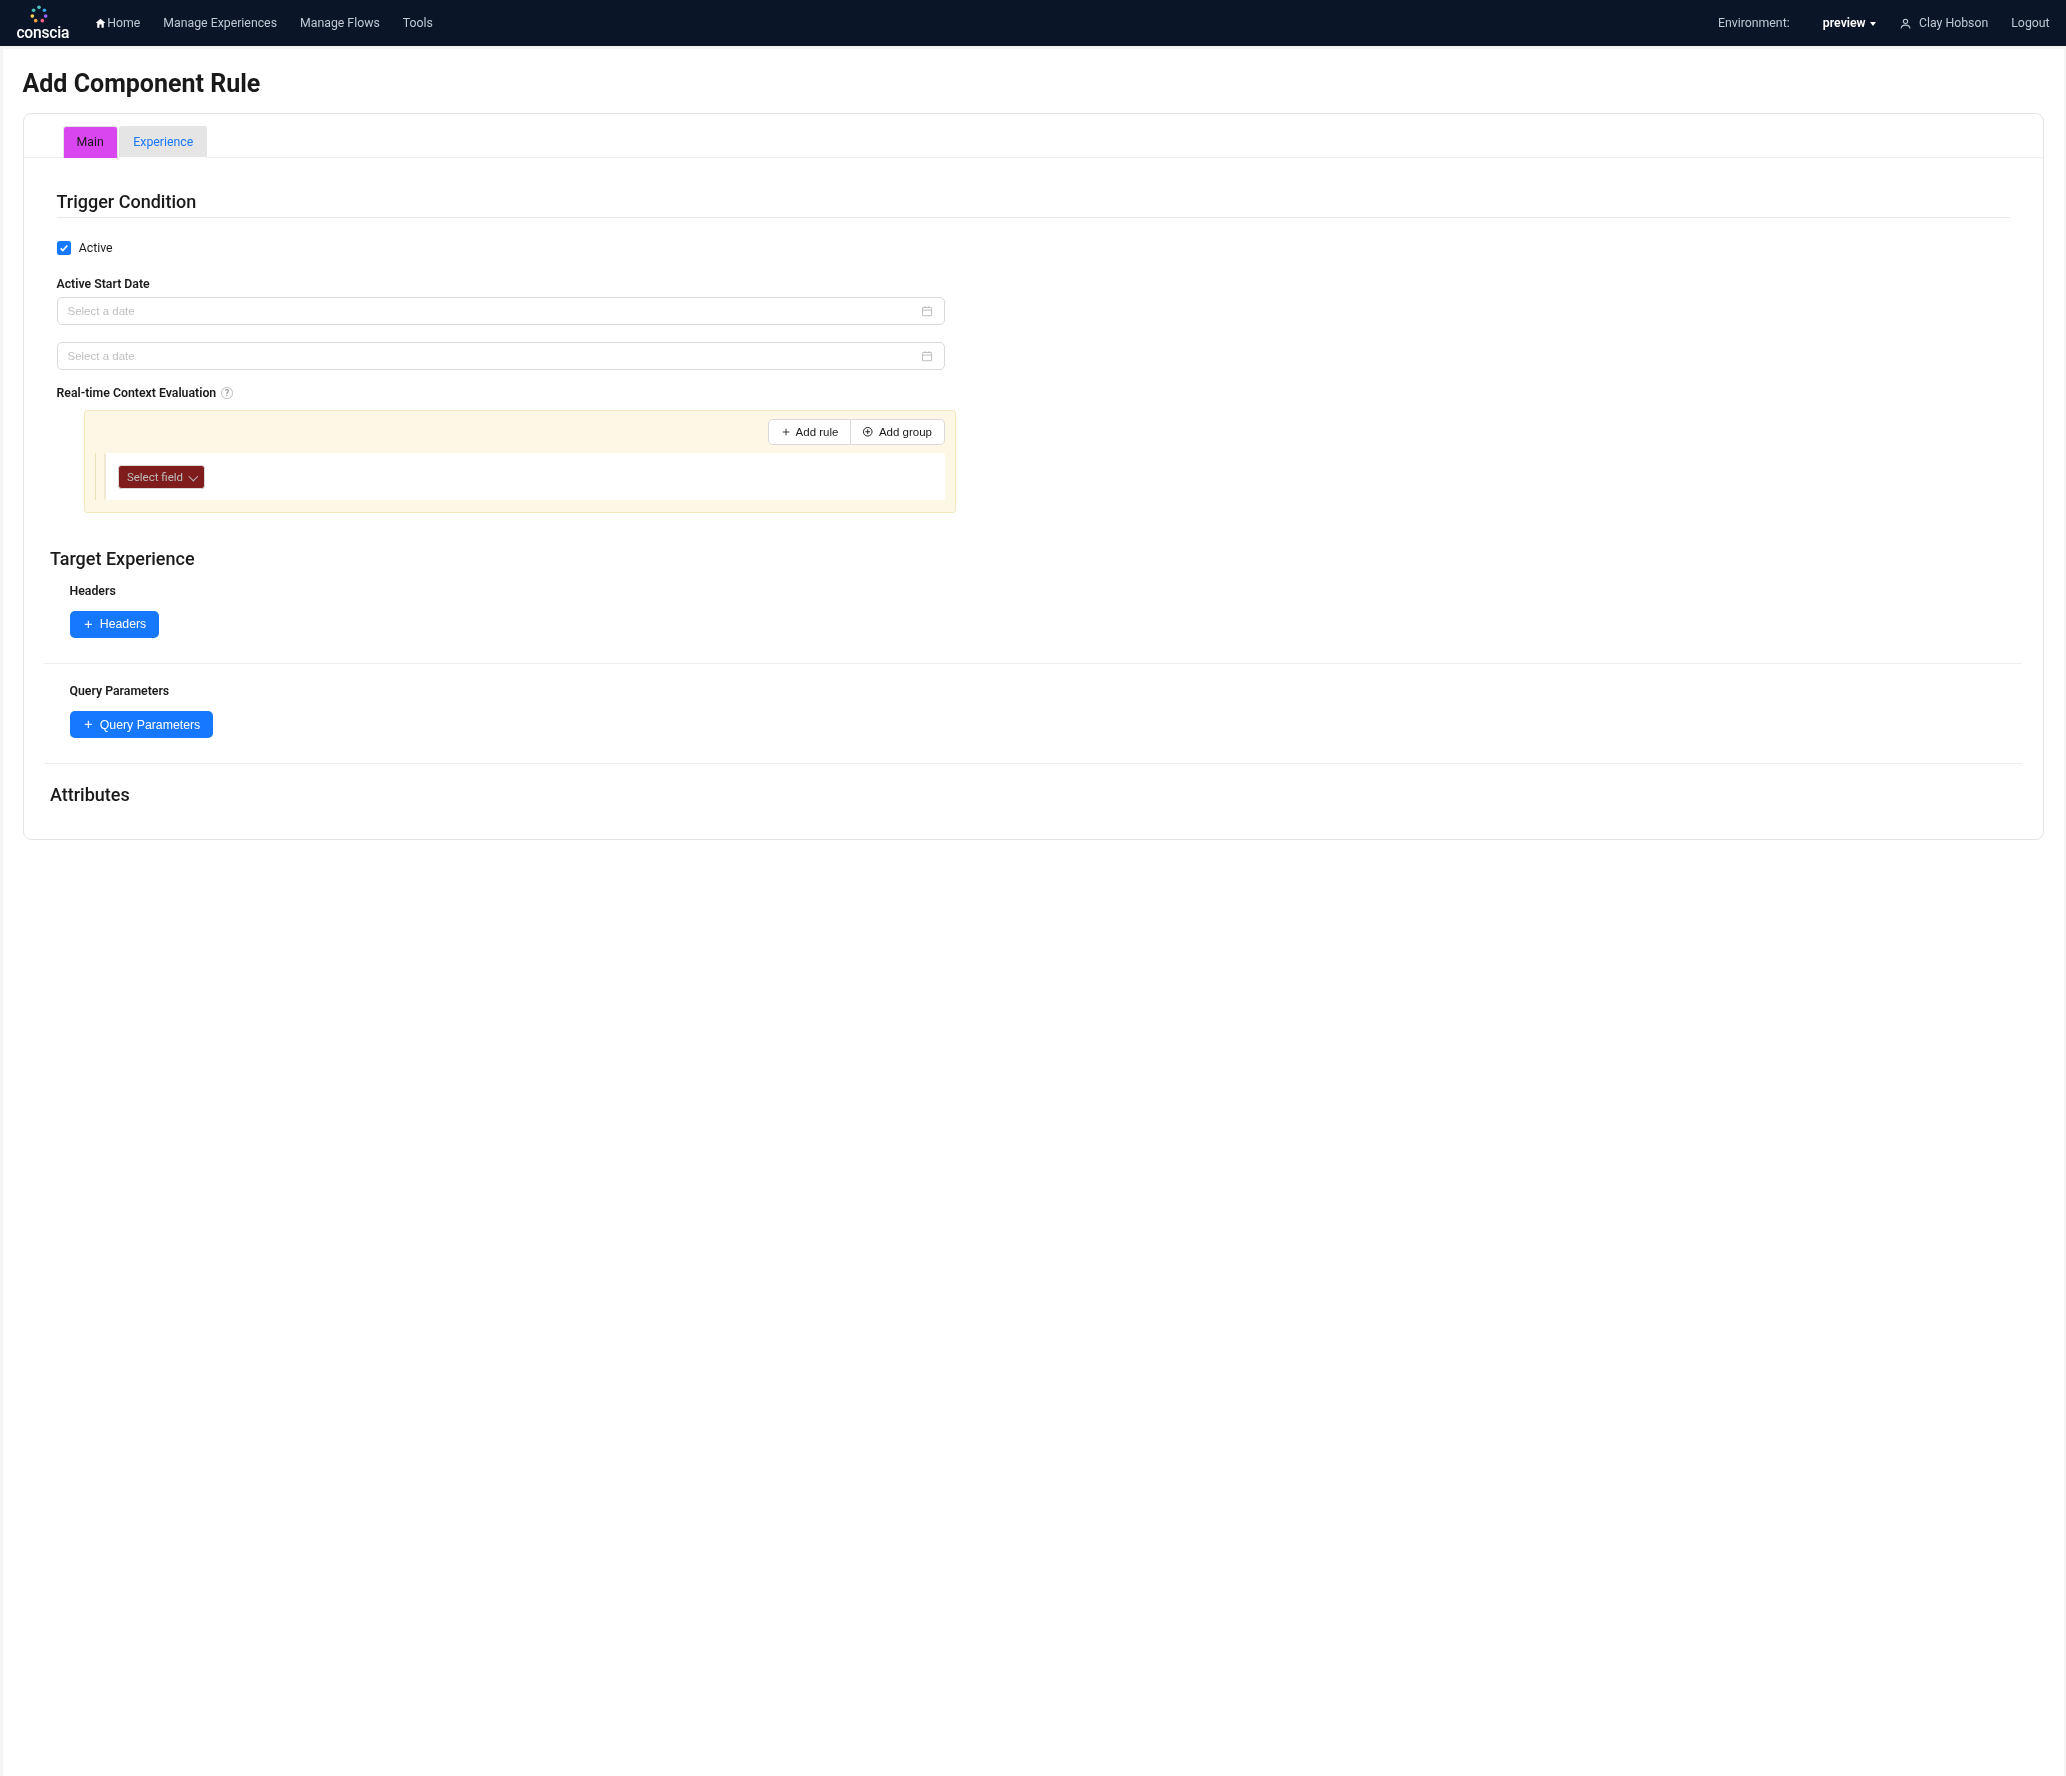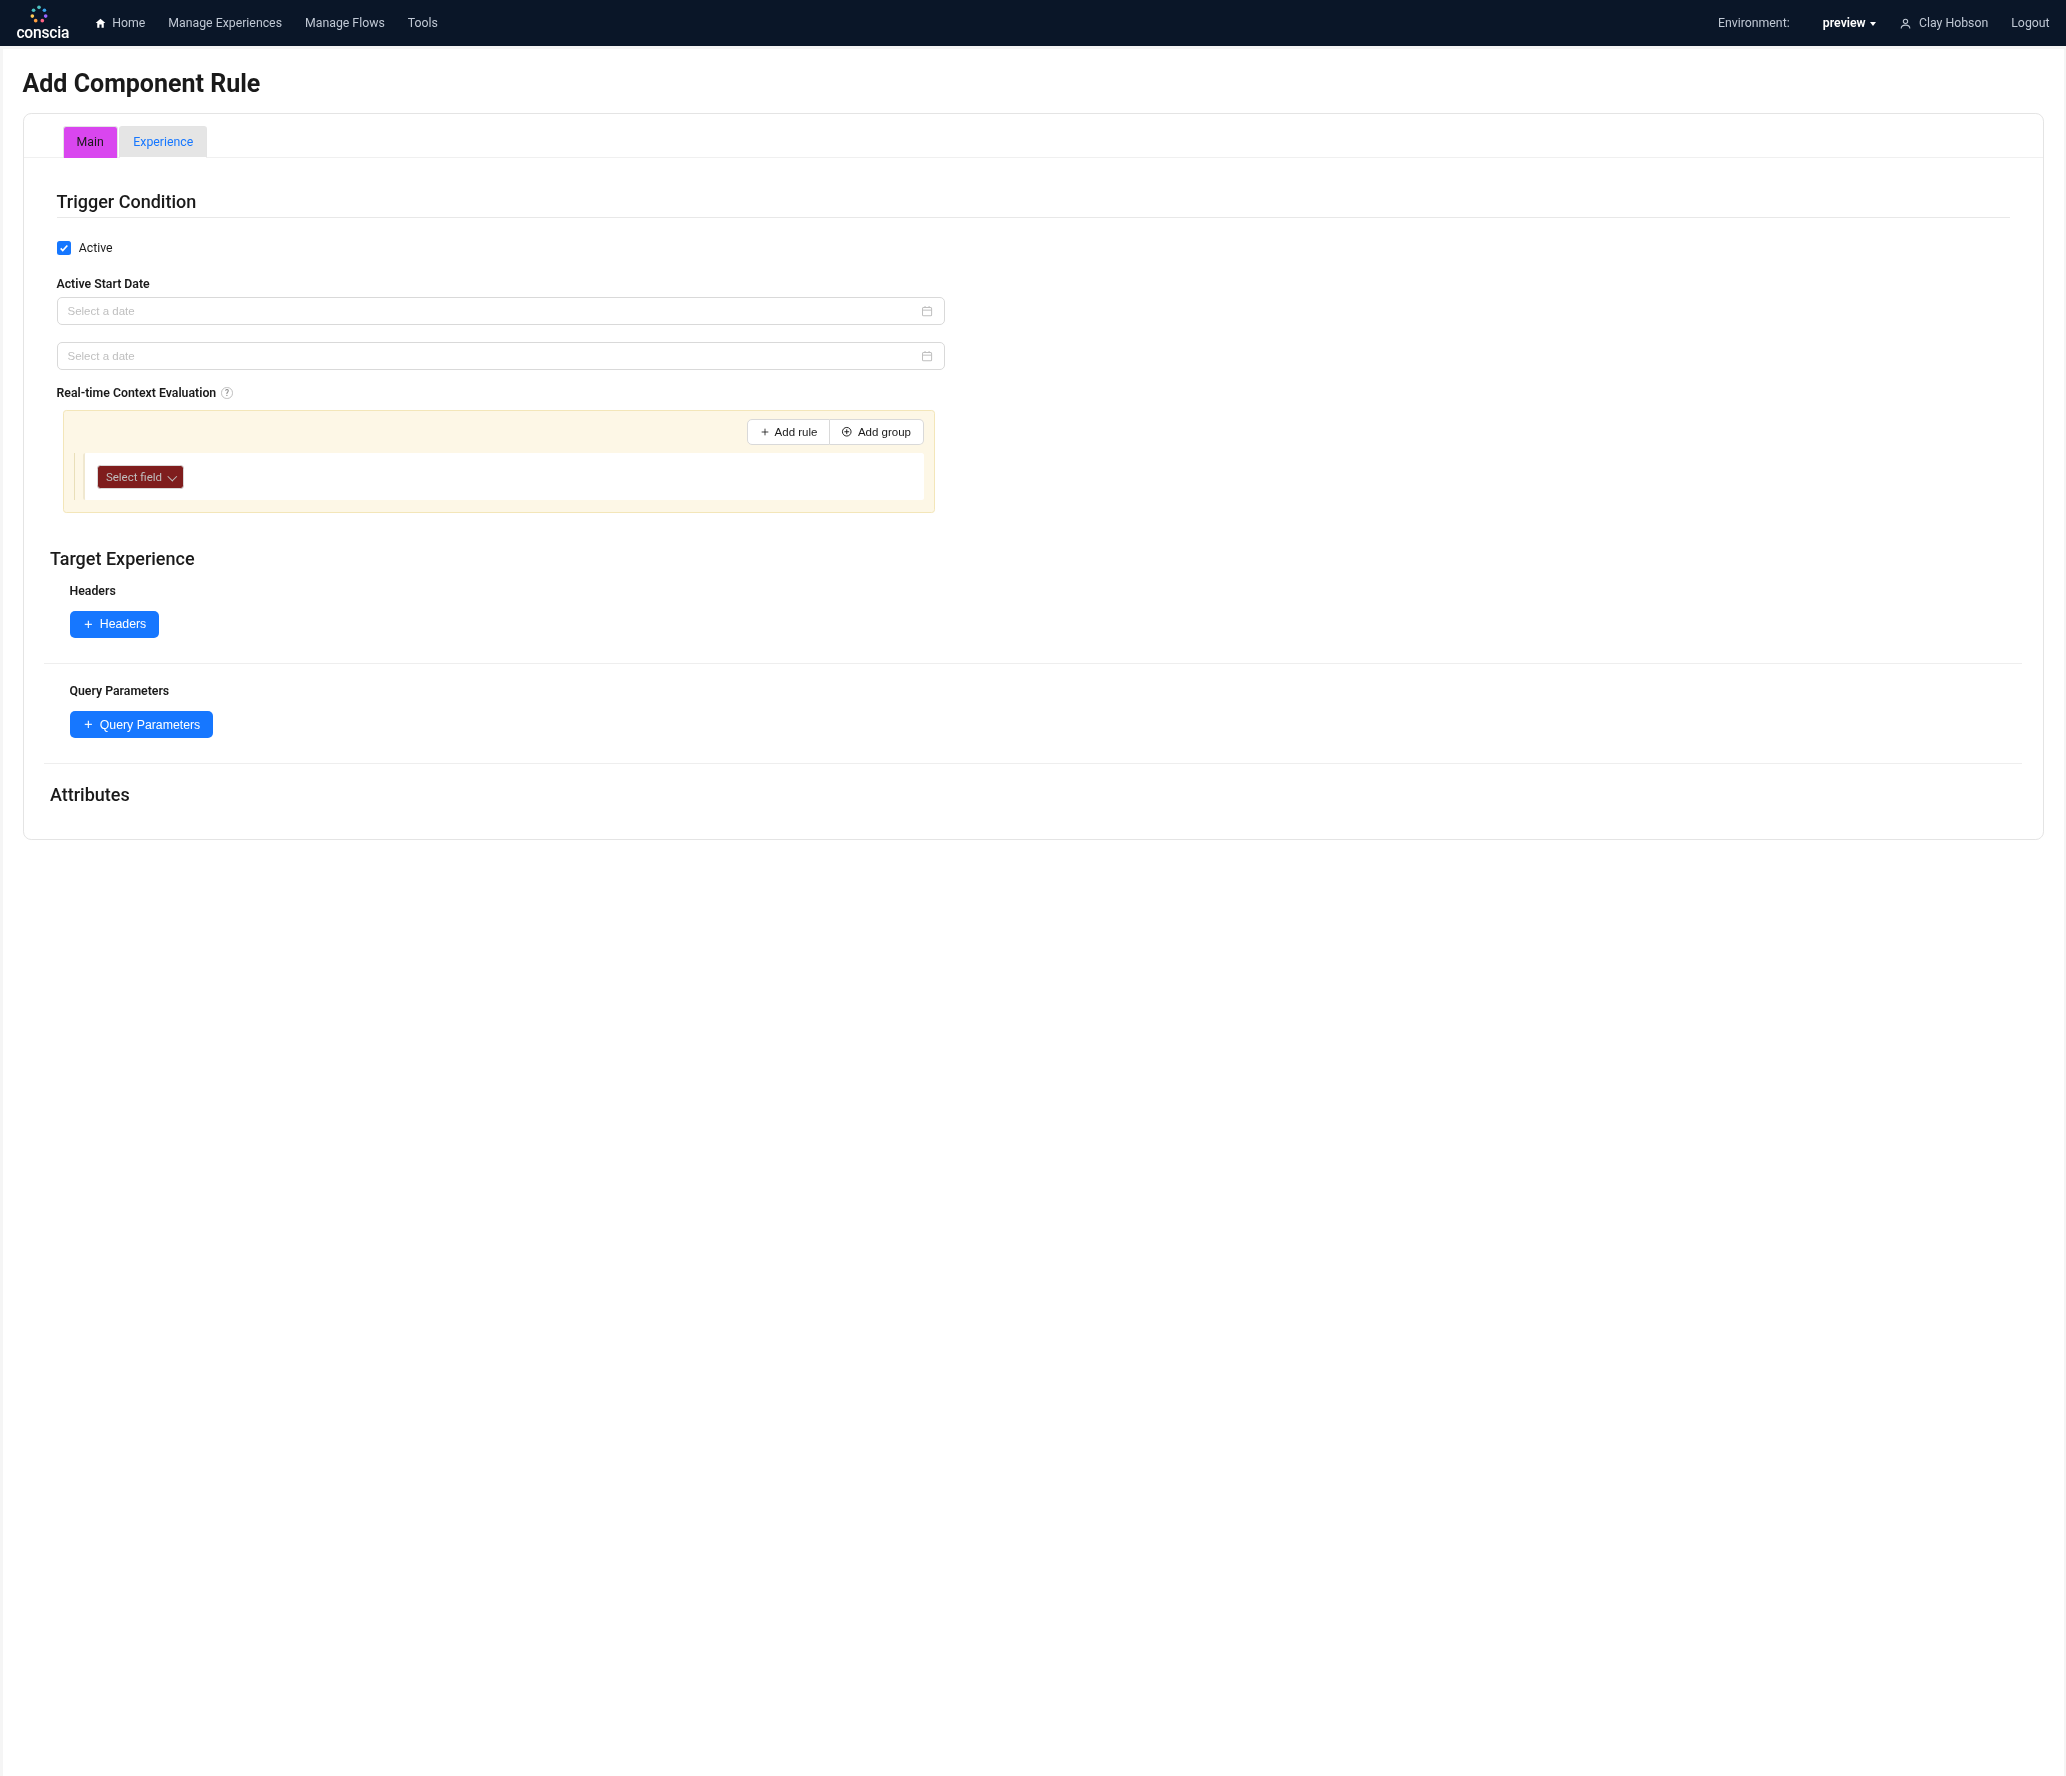--- a/index.html
+++ b/index.html
@@ -34,21 +34,20 @@
       letter-spacing: -0.2px;
     }
     .nav-links {
       display: flex;
       gap: 23px;
       flex: 1;
     }
     .nav-link {
       display: flex;
       align-items: center;
-      gap: 5px;
       color: #c0c8d4;
       font-size: 12.3px;
       cursor: pointer;
     }
     .nav-right {
       display: flex;
       align-items: center;
       gap: 23px;
       font-size: 12.3px;
     }
@@ -167,21 +166,21 @@
     }
     .date-input input::placeholder { color: #bfbfbf; }
     .calendar-icon { color: #bfbfbf; }
     .query-builder {
       margin-top: 10px;
       border: 0.8px solid #f3e6b9;
       background: #fdf7e6;
       border-radius: 3.3px;
       padding: 8.2px 10px 11.5px 11.5px;
       max-width: 872px;
-      margin-left: 6px;
+      margin-left: 27px;
     }
     .qb-toolbar {
       display: flex;
       justify-content: flex-end;
       margin-bottom: 8.2px;
     }
     .btn-group {
       display: inline-flex;
     }
     .btn-white {

